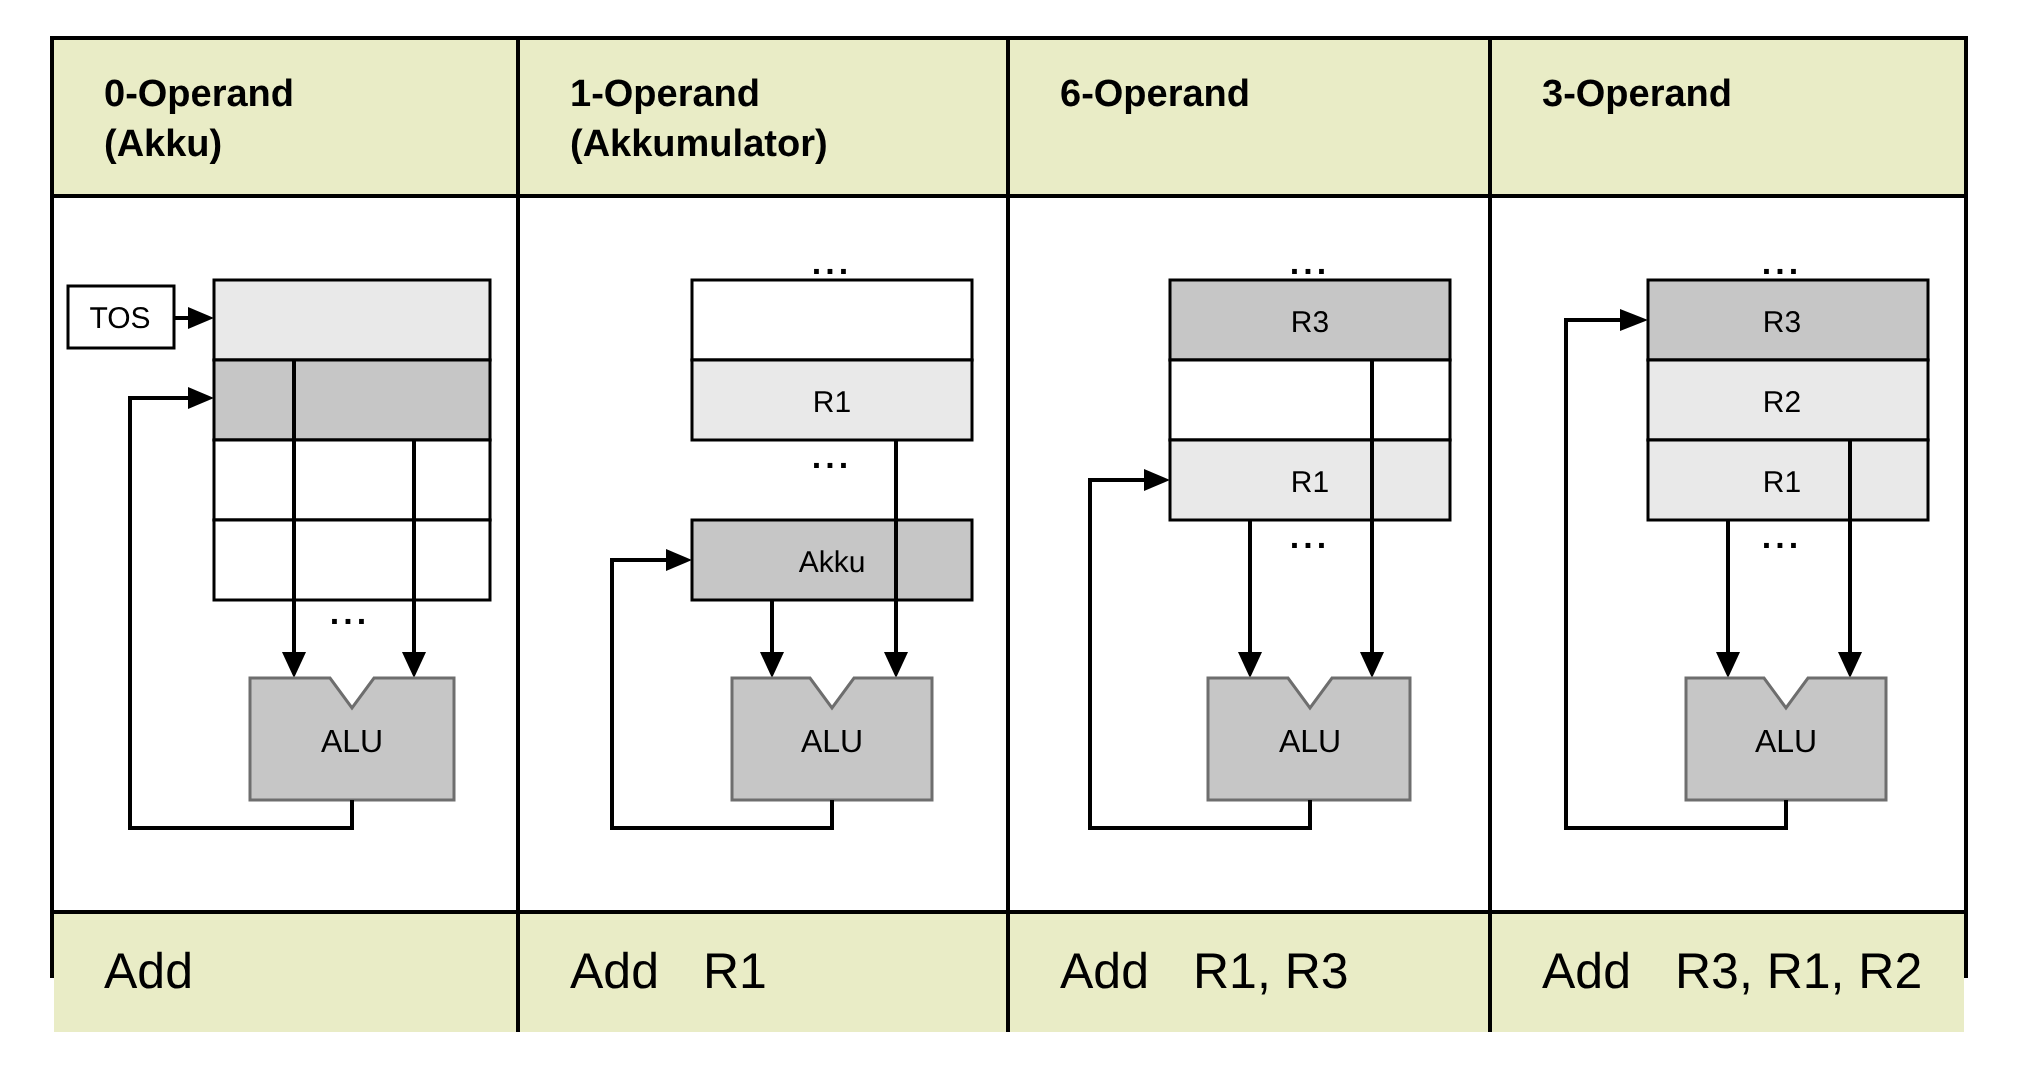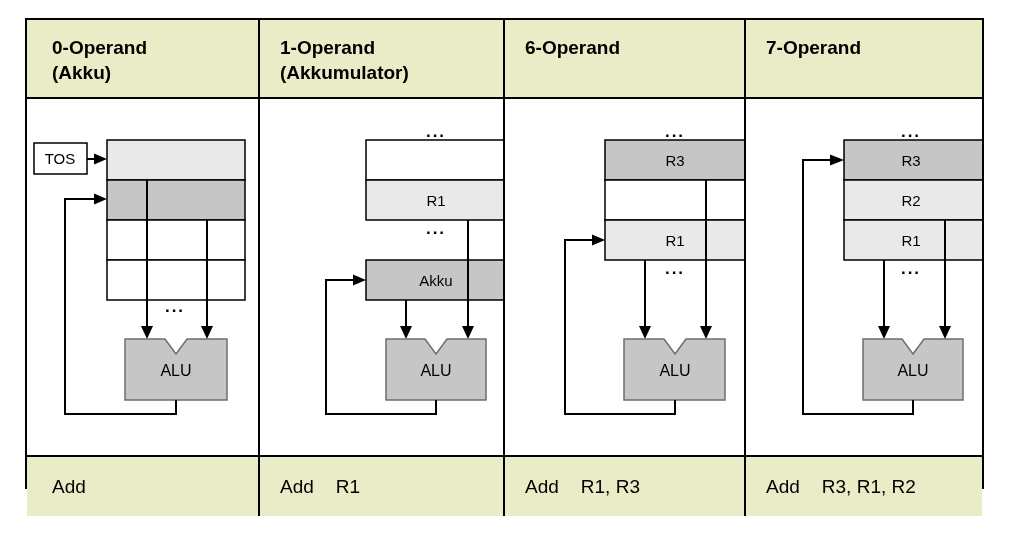--- a/index.html
+++ b/index.html
@@ -14,31 +14,31 @@
     position:absolute;left:25px;top:18px;
     width:959px;height:471px;
     border:2px solid var(--line,#000);
     box-sizing:border-box;
     display:grid;
     grid-template-columns:231px 245px 241px 238px;
     grid-template-rows:79px 356px 61px;
     background:#fff;
   }
   .cell{box-sizing:border-box;}
-  .cell.cborder{border-left:2px solid var(--line,#000);padding-left:20px;}
+  .cell.cborder{border-left:2px solid var(--line,#000);}
   .hdr{
     background:var(--header_bg,#e9ecc6);
     border-bottom:2px solid var(--line,#000);
     font-weight:bold;font-size:19px;line-height:25px;
     padding:15px 8px 0 25px;
   }
   .ftr{
     background:var(--header_bg,#e9ecc6);
     border-top:2px solid var(--line,#000);
-    font-size:19px;
+    font-size:25px;
     display:flex;align-items:center;
     padding-left:25px;
   }
   .ftr .ops{margin-left:22px;}
   .bodycell{background:#fff;overflow:hidden;}
   svg{display:block;}
   
   .f-white{fill:var(--cell_white,#fff);}
   .f-light{fill:var(--cell_light,#e9e9e9);}
   .f-mid{fill:var(--cell_mid,#c6c6c6);}
@@ -61,21 +61,21 @@
   </div>
   <div class="cell hdr cborder">
     <div>1-Operand</div>
     <div>(Akkumulator)</div>
   </div>
   <div class="cell hdr cborder">
     <div>6-Operand</div>
     <div></div>
   </div>
   <div class="cell hdr cborder">
-    <div>7-Operand</div>
+    <div>3-Operand</div>
     <div></div>
   </div>
 
   <div class="cell bodycell">
     <svg width="231" height="356" viewBox="0 0 231 356">
 
       <rect class="f-light s-black" x="80" y="41" width="138" height="40"></rect>
       <rect class="f-mid s-black" x="80" y="81" width="138" height="40"></rect>
       <rect class="f-white s-black" x="80" y="121" width="138" height="40"></rect>
       <rect class="f-white s-black" x="80" y="161" width="138" height="40"></rect>

